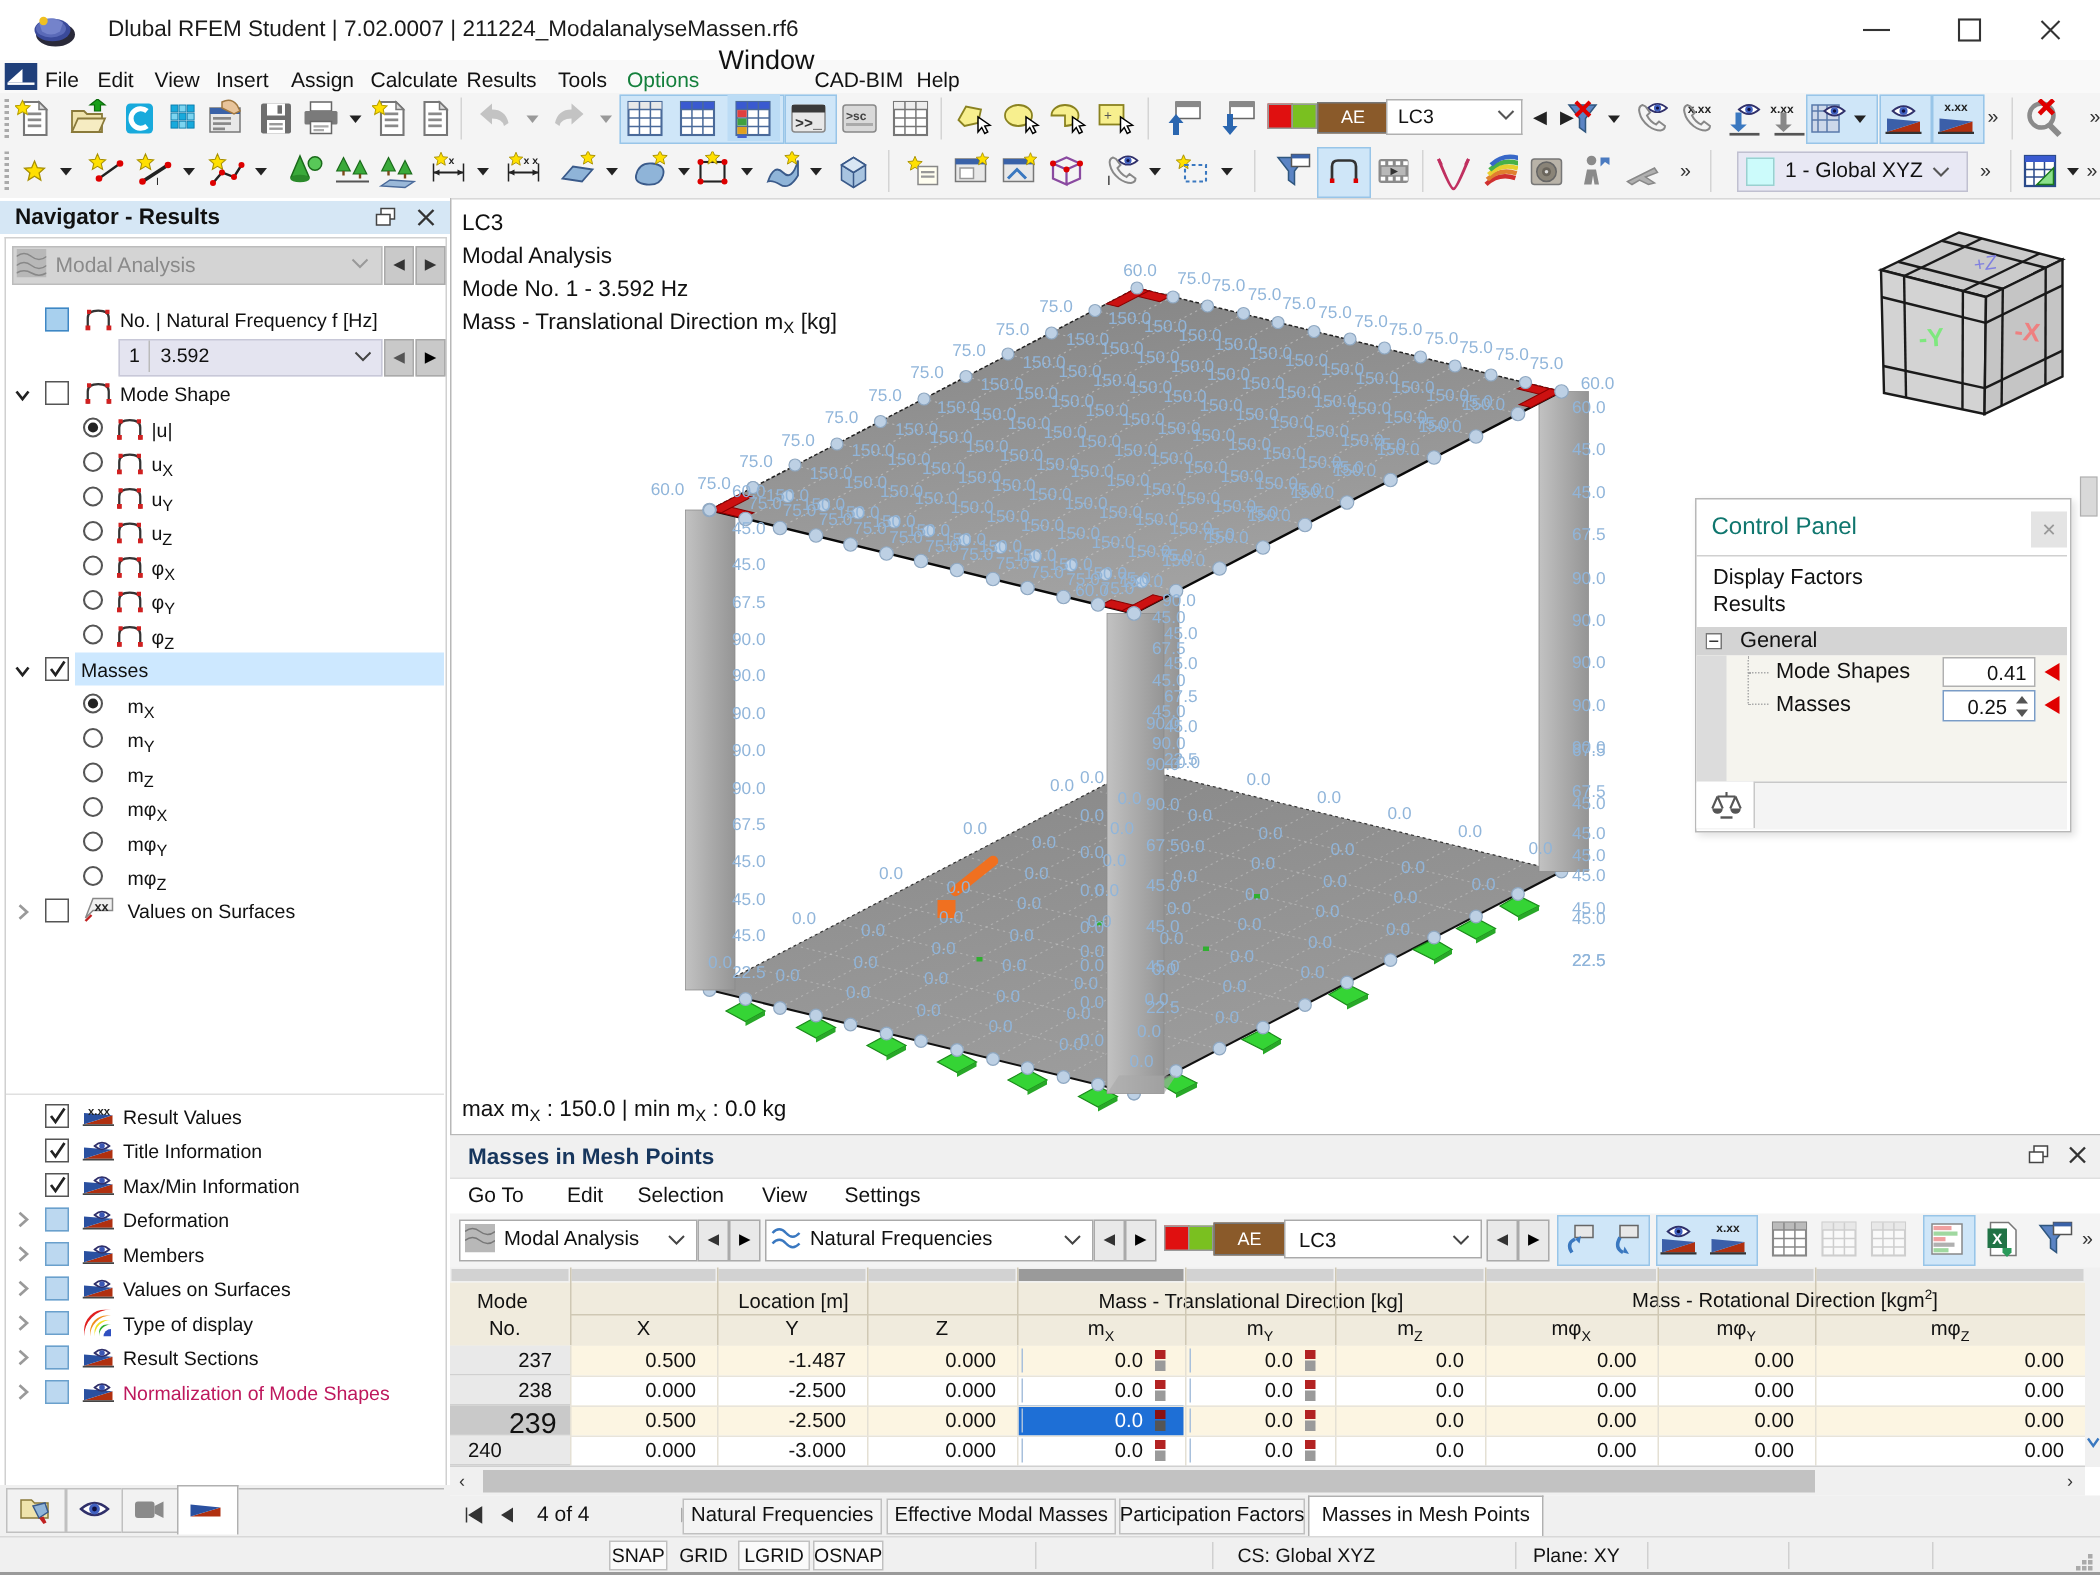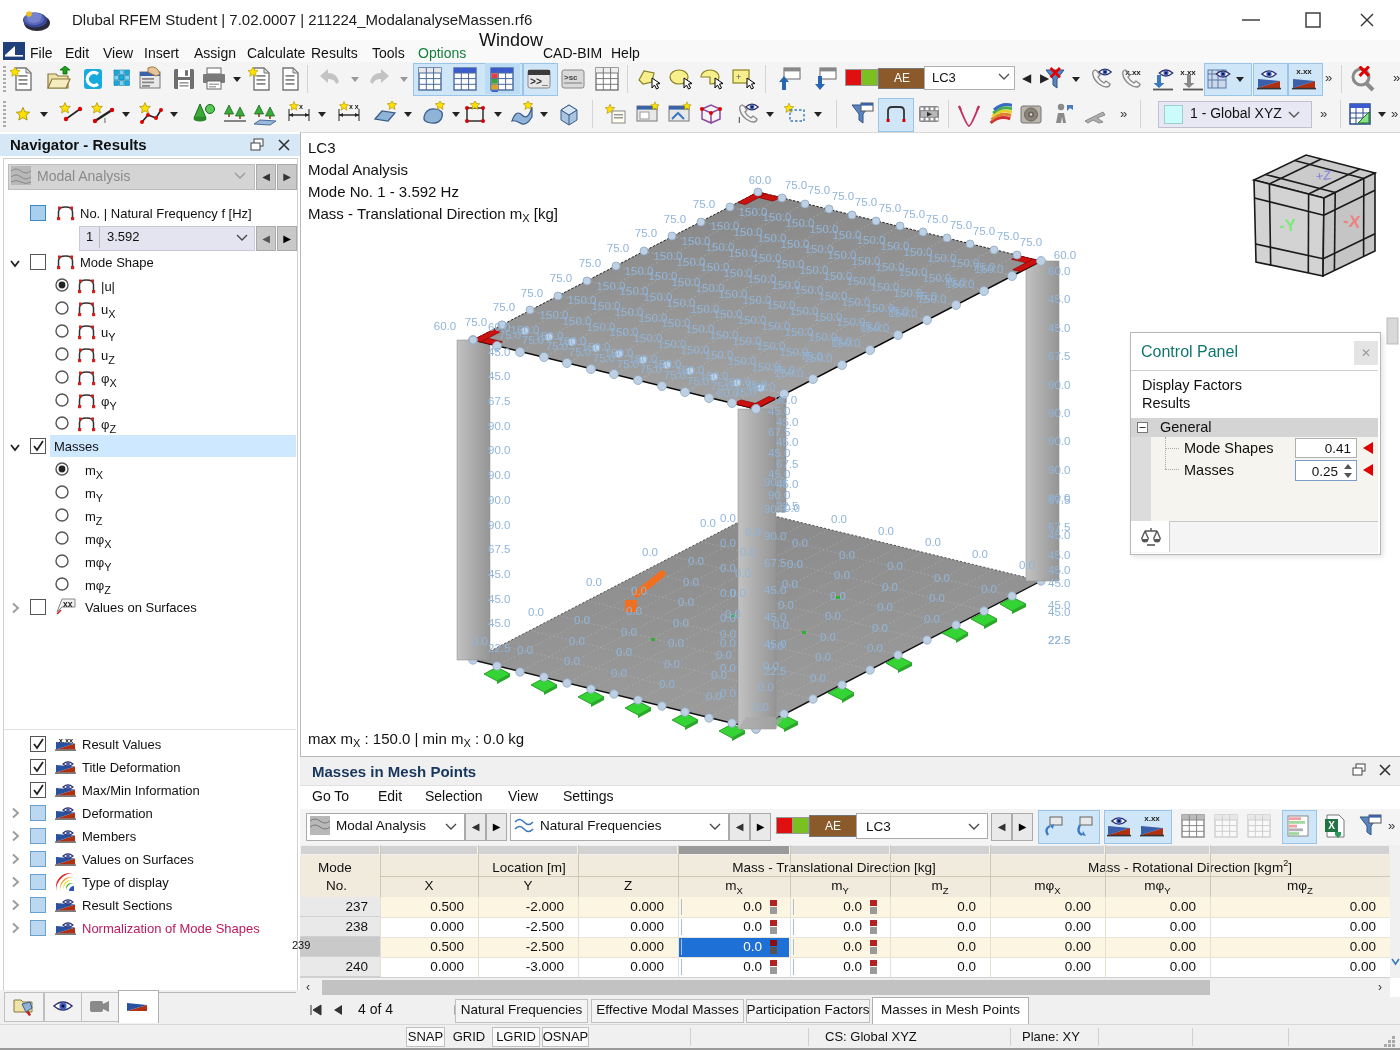--- a/index.html
+++ b/index.html
@@ -711,21 +711,21 @@
   </svg>
 <svg style="position:absolute;left:55px;top:759px" width="22" height="16" viewBox="0 0 22 15">
     <path d="M1,13 l19,-6 0,6 z" fill="#b03010"></path>
     <path d="M1,13 l19,-6 -19,-1.5 z" fill="#2a50a0"></path>
     <line x1="0" y1="13.6" x2="21" y2="13.6" stroke="#444" stroke-width="1.2"></line>
     <g transform="translate(13,4.5) scale(0.62)">
       <path d="M-8,0 q8,-7 16,0 q-8,7 -16,0 z" fill="#fff" stroke="#30306a" stroke-width="1.8"></path>
       <circle cx="0" cy="0" r="3" fill="#3a56b4"></circle>
     </g>
   </svg>
-<div class="t" style="left:82px;top:760px;font-size:13px;color:#111">Title Deformation</div>
+<div class="t" style="left:82px;top:760px;font-size:13px;color:#111">Title Information</div>
 <div class="abs" style="left:30px;top:782px;width:14px;height:14px;background:#fff;border:1.5px solid #555"></div>
 <svg style="position:absolute;left:31px;top:782px" width="15" height="15" viewBox="0 0 15 15">
     <path d="M3,8 l3,4 6,-9" fill="none" stroke="#222" stroke-width="1.8"></path>
   </svg>
 <svg style="position:absolute;left:55px;top:782px" width="22" height="16" viewBox="0 0 22 15">
     <path d="M1,13 l19,-6 0,6 z" fill="#b03010"></path>
     <path d="M1,13 l19,-6 -19,-1.5 z" fill="#2a50a0"></path>
     <line x1="0" y1="13.6" x2="21" y2="13.6" stroke="#444" stroke-width="1.2"></line>
     <g transform="translate(13,4.5) scale(0.62)">
       <path d="M-8,0 q8,-7 16,0 q-8,7 -16,0 z" fill="#fff" stroke="#30306a" stroke-width="1.8"></path>
@@ -1525,21 +1525,21 @@
 <div class="abs" style="left:990px;top:845px;width:1px;height:52px;background:#cfc8b4"></div>
 <div class="abs" style="left:1105px;top:845px;width:1px;height:52px;background:#cfc8b4"></div>
 <div class="abs" style="left:1210px;top:845px;width:1px;height:52px;background:#cfc8b4"></div>
 <div class="abs" style="left:380px;top:876px;width:1010px;height:1px;background:#cfc8b4"></div>
 <div class="abs" style="left:300px;top:897px;width:1090px;height:80px;background:#fff"></div>
 <div class="abs" style="left:300px;top:897px;width:1090px;height:20px;background:#fcf5e2"></div>
 <div class="abs" style="left:300px;top:937px;width:1090px;height:20px;background:#fcf5e2"></div>
 <div class="abs" style="left:300px;top:897px;width:80px;height:20px;background:#e9e9e9;border-bottom:1px solid #d0d0d0;box-sizing:border-box"></div>
 <div class="t" style="left:300px;top:899px;width:68px;text-align:right;font-size:13.5px;color:#111">237</div>
 <div class="t" style="left:380px;top:899px;width:84px;text-align:right;font-size:13.5px;color:#111">0.500</div>
-<div class="t" style="left:478px;top:899px;width:86px;text-align:right;font-size:13.5px;color:#111">-2.000</div>
+<div class="t" style="left:478px;top:899px;width:86px;text-align:right;font-size:13.5px;color:#111">-1.487</div>
 <div class="t" style="left:578px;top:899px;width:86px;text-align:right;font-size:13.5px;color:#111">0.000</div>
 <div class="t" style="left:678px;top:899px;width:84px;text-align:right;font-size:13.5px;color:#111">0.0</div>
 <div class="abs" style="left:770px;top:900px;width:7px;height:6px;background:#b22222"></div>
 <div class="abs" style="left:770px;top:907px;width:7px;height:7px;background:#9a9a9a"></div>
 <div class="t" style="left:790px;top:899px;width:72px;text-align:right;font-size:13.5px;color:#111">0.0</div>
 <div class="abs" style="left:870px;top:900px;width:7px;height:6px;background:#b22222"></div>
 <div class="abs" style="left:870px;top:907px;width:7px;height:7px;background:#9a9a9a"></div>
 <div class="t" style="left:890px;top:899px;width:86px;text-align:right;font-size:13.5px;color:#111">0.0</div>
 <div class="t" style="left:990px;top:899px;width:101px;text-align:right;font-size:13.5px;color:#111">0.00</div>
 <div class="t" style="left:1105px;top:899px;width:91px;text-align:right;font-size:13.5px;color:#111">0.00</div>
@@ -1553,37 +1553,37 @@
 <div class="abs" style="left:770px;top:920px;width:7px;height:6px;background:#b22222"></div>
 <div class="abs" style="left:770px;top:927px;width:7px;height:7px;background:#9a9a9a"></div>
 <div class="t" style="left:790px;top:919px;width:72px;text-align:right;font-size:13.5px;color:#111">0.0</div>
 <div class="abs" style="left:870px;top:920px;width:7px;height:6px;background:#b22222"></div>
 <div class="abs" style="left:870px;top:927px;width:7px;height:7px;background:#9a9a9a"></div>
 <div class="t" style="left:890px;top:919px;width:86px;text-align:right;font-size:13.5px;color:#111">0.0</div>
 <div class="t" style="left:990px;top:919px;width:101px;text-align:right;font-size:13.5px;color:#111">0.00</div>
 <div class="t" style="left:1105px;top:919px;width:91px;text-align:right;font-size:13.5px;color:#111">0.00</div>
 <div class="t" style="left:1210px;top:919px;width:166px;text-align:right;font-size:13.5px;color:#111">0.00</div>
 <div class="abs" style="left:300px;top:937px;width:80px;height:20px;background:#c9c9c9;border-bottom:1px solid #d0d0d0;box-sizing:border-box"></div>
-<div class="t" style="left:292px;top:939px;width:68px;font-size:11px;color:#111">239</div>
+<div class="t" style="left:303px;top:939px;width:68px;text-align:right;font-size:19px;color:#111">239</div>
 <div class="t" style="left:380px;top:939px;width:84px;text-align:right;font-size:13.5px;color:#111">0.500</div>
 <div class="t" style="left:478px;top:939px;width:86px;text-align:right;font-size:13.5px;color:#111">-2.500</div>
 <div class="t" style="left:578px;top:939px;width:86px;text-align:right;font-size:13.5px;color:#111">0.000</div>
 <div class="abs" style="left:679px;top:937px;width:110px;height:20px;background:#1e6fd6"></div>
 <div class="t" style="left:678px;top:939px;width:84px;text-align:right;font-size:13.5px;color:#fff">0.0</div>
 <div class="abs" style="left:770px;top:940px;width:7px;height:6px;background:#8a1010"></div>
 <div class="abs" style="left:770px;top:947px;width:7px;height:7px;background:#555"></div>
 <div class="t" style="left:790px;top:939px;width:72px;text-align:right;font-size:13.5px;color:#111">0.0</div>
 <div class="abs" style="left:870px;top:940px;width:7px;height:6px;background:#b22222"></div>
 <div class="abs" style="left:870px;top:947px;width:7px;height:7px;background:#9a9a9a"></div>
 <div class="t" style="left:890px;top:939px;width:86px;text-align:right;font-size:13.5px;color:#111">0.0</div>
 <div class="t" style="left:990px;top:939px;width:101px;text-align:right;font-size:13.5px;color:#111">0.00</div>
 <div class="t" style="left:1105px;top:939px;width:91px;text-align:right;font-size:13.5px;color:#111">0.00</div>
 <div class="t" style="left:1210px;top:939px;width:166px;text-align:right;font-size:13.5px;color:#111">0.00</div>
 <div class="abs" style="left:300px;top:957px;width:80px;height:20px;background:#e9e9e9;border-bottom:1px solid #d0d0d0;box-sizing:border-box"></div>
-<div class="t" style="left:300px;top:959px;width:68px;text-align:right;font-size:13.5px;color:#111">240</div>
+<div class="t" style="left:312px;top:959px;width:68px;text-align:left;font-size:13.5px;color:#111">240</div>
 <div class="t" style="left:380px;top:959px;width:84px;text-align:right;font-size:13.5px;color:#111">0.000</div>
 <div class="t" style="left:478px;top:959px;width:86px;text-align:right;font-size:13.5px;color:#111">-3.000</div>
 <div class="t" style="left:578px;top:959px;width:86px;text-align:right;font-size:13.5px;color:#111">0.000</div>
 <div class="t" style="left:678px;top:959px;width:84px;text-align:right;font-size:13.5px;color:#111">0.0</div>
 <div class="abs" style="left:770px;top:960px;width:7px;height:6px;background:#b22222"></div>
 <div class="abs" style="left:770px;top:967px;width:7px;height:7px;background:#9a9a9a"></div>
 <div class="t" style="left:790px;top:959px;width:72px;text-align:right;font-size:13.5px;color:#111">0.0</div>
 <div class="abs" style="left:870px;top:960px;width:7px;height:6px;background:#b22222"></div>
 <div class="abs" style="left:870px;top:967px;width:7px;height:7px;background:#9a9a9a"></div>
 <div class="t" style="left:890px;top:959px;width:86px;text-align:right;font-size:13.5px;color:#111">0.0</div>

